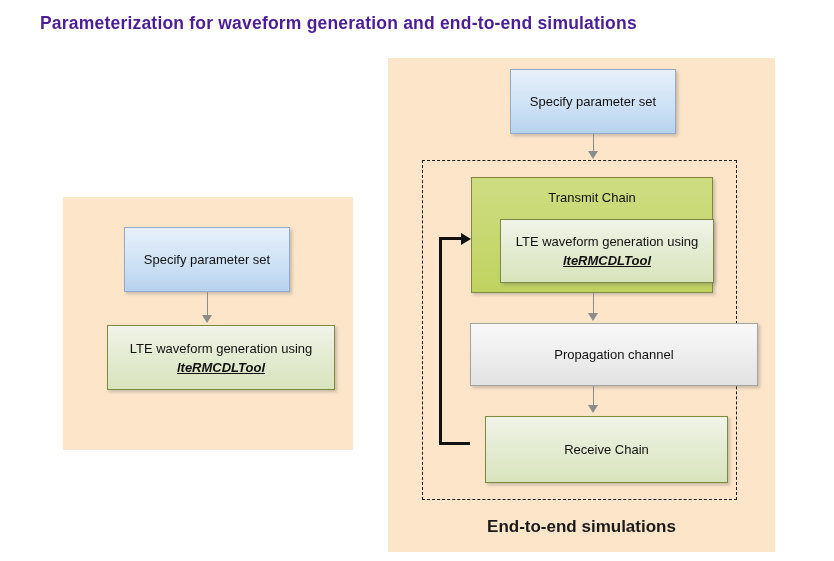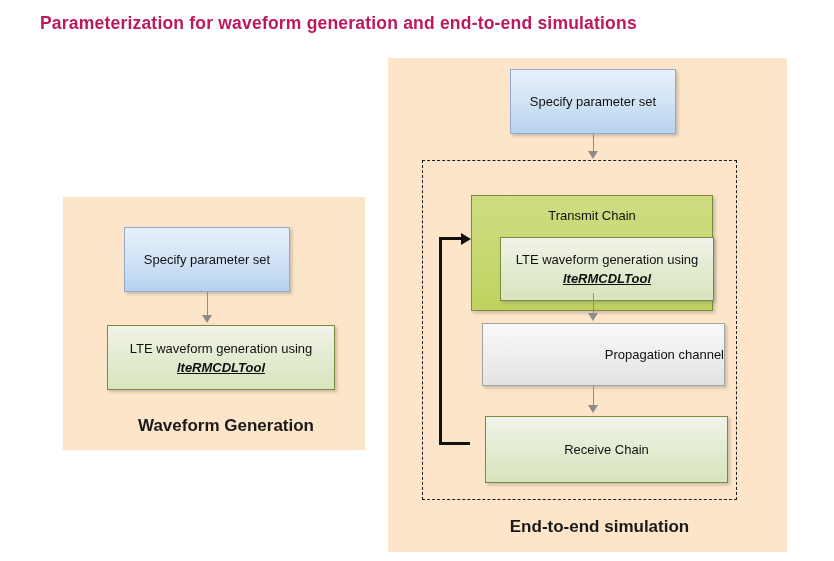--- a/index.html
+++ b/index.html
@@ -14,28 +14,27 @@
     height: 561px;
     background: #ffffff;
     overflow: hidden;
   }
   .page-title {
     position: absolute;
     left: 40px;
     top: 13px;
     font-size: 17.5px;
     font-weight: bold;
-    color: #be185d;
+    color: #4c1d95;
     letter-spacing: 0.2px;
     white-space: nowrap;
   }
   .panel {
     position: absolute;
     background: #fce5c8;
-    padding-left: 12px;
   }
   #panel-waveform { left: 63px;  top: 197px; width: 290px; height: 253px; }
   #panel-e2e      { left: 388px; top: 58px;  width: 387px; height: 494px; }
 
   .node {
     position: absolute;
     box-sizing: border-box;
     display: flex;
     flex-direction: column;
     align-items: center;
@@ -125,65 +124,64 @@
     <div class="varrow" style="left:138px; top:95px; height:31px;">
       <div class="stem" style="height:23px;"></div>
       <div class="head"></div>
     </div>
 
     <div class="node node-green-light" style="left:29px; top:128px; width:228px; height:65px; line-height:19px;">
       <span>LTE waveform generation using</span>
       <span class="line2">lteRMCDLTool</span>
     </div>
 
-    <div class="caption" style="top:219px;">Waveform Generation</div>
   </div>
 
   <div class="panel" id="panel-e2e">
 
     <div class="node node-blue" style="left:122px; top:11px; width:166px; height:65px;">
       <span>Specify parameter set</span>
     </div>
 
     <div class="varrow" style="left:199px; top:76px; height:25px;">
       <div class="stem" style="height:17px;"></div>
       <div class="head"></div>
     </div>
 
     <div class="dashed-rect" style="left:34px; top:102px; width:315px; height:340px;"></div>
 
-    <div class="node node-green-strong" style="left:83px; top:137px; width:242px; height:116px;">
+    <div class="node node-green-strong" style="left:83px; top:119px; width:242px; height:116px;">
       <span style="margin-top:12px;">Transmit Chain</span>
       <div class="node node-green-light" style="left:13px; top:41px; width:214px; height:64px; line-height:19px;">
         <span>LTE waveform generation using</span>
         <span class="line2">lteRMCDLTool</span>
       </div>
     </div>
 
     <div class="varrow" style="left:199px; top:235px; height:28px;">
       <div class="stem" style="height:20px;"></div>
       <div class="head"></div>
     </div>
 
-    <div class="node node-gray" style="left:94px; top:265px; width:243px; height:63px;align-items:flex-end;">
+    <div class="node node-gray" style="left:82px; top:265px; width:288px; height:63px;">
       <span>Propagation channel</span>
     </div>
 
     <div class="varrow" style="left:199px; top:328px; height:27px;">
       <div class="stem" style="height:19px;"></div>
       <div class="head"></div>
     </div>
 
     <div class="node node-green-light" style="left:82px; top:358px; width:243px; height:67px;">
       <span>Receive Chain</span>
     </div>
 
     <div>
       <div class="fb-seg" style="left:51px; top:384px; width:31px; height:3px;"></div>
       <div class="fb-seg" style="left:51px; top:179px; width:3px; height:208px;"></div>
       <div class="fb-seg" style="left:51px; top:179px; width:23px; height:3px;"></div>
       <div class="fb-head" style="left:73px; top:174.5px;"></div>
     </div>
 
-    <div class="caption" style="top:459px;">End-to-end simulation</div>
+    <div class="caption" style="top:459px;">End-to-end simulations</div>
   </div>
 
 </div>
 
 </body></html>

